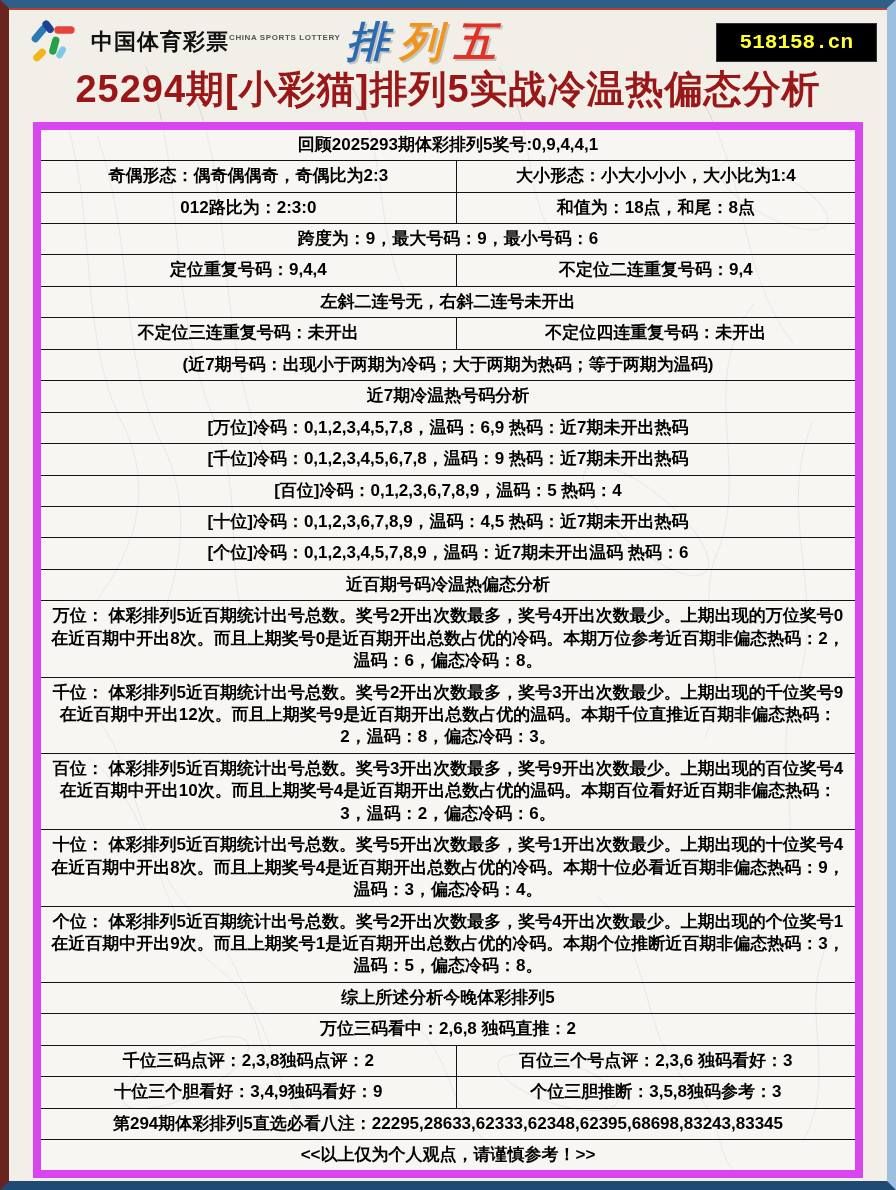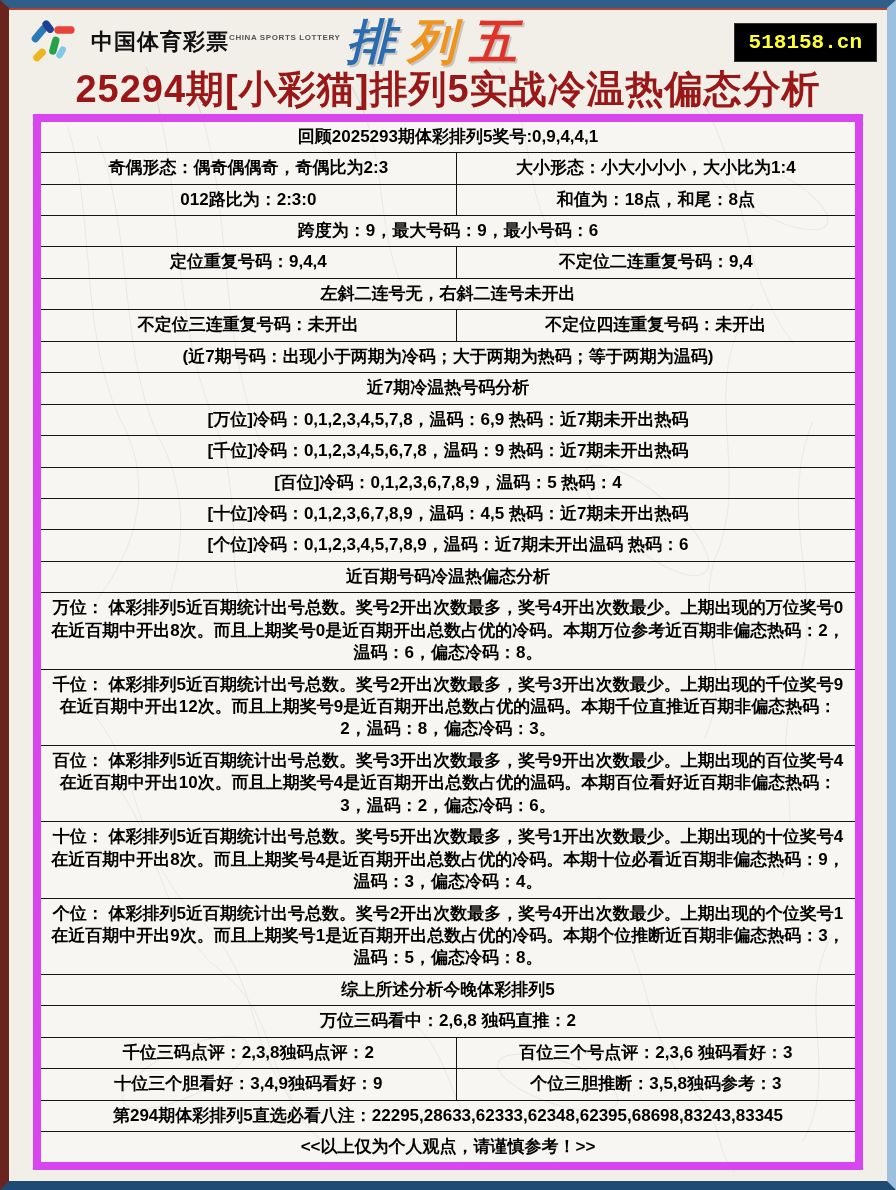--- a/index.html
+++ b/index.html
@@ -19,36 +19,36 @@
   .topline{height:2px;background:#b04338;width:100%;}
   .bg{position:absolute;left:0;top:0;width:100%;height:100%;opacity:.65;pointer-events:none;}
   .content{position:relative;z-index:1;}
   
   .header{display:flex;align-items:center;padding:8px 8px 0 20px;height:56px;}
   .logo{display:flex;align-items:center;}
   .logo-icon{width:58px;height:48px;margin-right:4px;}
   .brand{display:flex;flex-direction:row;line-height:1;margin-right:6px;}
   .brand-cn{font-size:22px;font-weight:bold;color:#111;letter-spacing:1px;}
   .brand-en{font-size:8px;color:#555;font-weight:bold;letter-spacing:.6px;margin-top:3px;text-align:right;}
-  .product{font-size:48px;font-weight:900;font-style:italic;letter-spacing:0px;line-height:1;text-shadow:2px 2px 0 rgba(120,120,120,.35);}
+  .product{font-size:42px;font-weight:900;font-style:italic;letter-spacing:0px;line-height:1;text-shadow:2px 2px 0 rgba(120,120,120,.35);}
   .pc0{color:#2b6cb0;}
   .pc1{color:#f0941d;}
   .pc2{color:#e03226;}
   .badge{
     margin-left:auto;margin-right:2px;
     background:#000;color:#ffff36;
     font-size:21px;font-weight:bold;
-    padding:7px 14px;border:1px solid #333;
+    padding:7px 23px;border:1px solid #333;
     font-family:"Liberation Mono","DejaVu Sans Mono",monospace;
   }
   
   .title{
     text-align:center;color:#9a1717;font-weight:bold;
     font-size:38px;letter-spacing:1px;line-height:1.15;
-    margin:2px 0 2px;
+    margin:2px 0 10px;
   }
   
   table.analysis{
     border-collapse:collapse;
     width:830px;margin:0 auto;
     background:rgba(255,255,255,.42);
     border:8px solid #d946ef;
   }
   table.analysis td{
     border:1px solid #151515;

